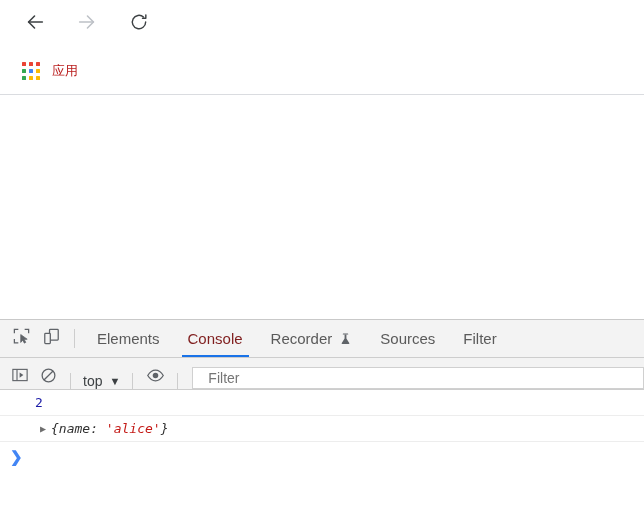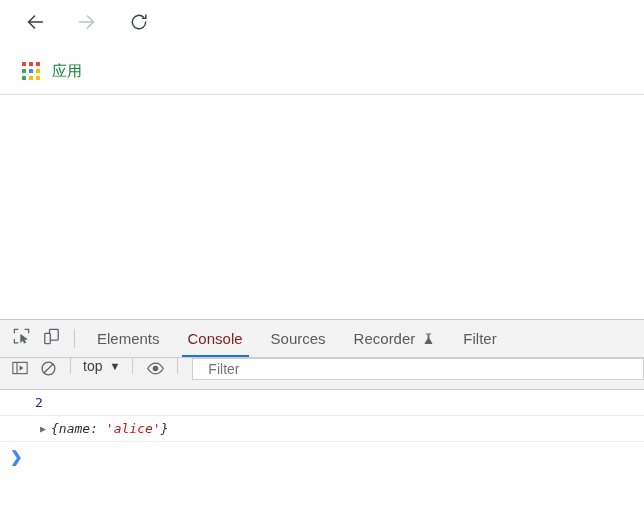--- a/index.html
+++ b/index.html
@@ -97,22 +97,22 @@
     height: 18px;
     display: grid;
     grid-template-columns: repeat(3, 4px);
     grid-template-rows: repeat(3, 4px);
     gap: 3px;
     margin-right: 12px;
     flex: 0 0 auto;
   }
   .apps-grid i { display: block; width: 4px; height: 4px; border-radius: 0.5px; }
   .bookmark-label {
-    font-size: 15px;
-    color: #15803d;
+    font-size: 13px;
+    color: #b91c1c;
     white-space: nowrap;
   }
 
   
   .page-viewport {
     height: 224px;
     background: #ffffff;
   }
 
   
@@ -167,21 +167,21 @@
     left: 8px; right: 8px; bottom: 0;
     height: 2px;
     background: #1a73e8;
   }
   .dt-tab .flask { margin-left: 7px; display: flex; align-items: center; }
 
   
   .console-toolbar {
     height: 32px;
     display: flex;
-    align-items: flex-start;
+    align-items: flex-end;
     background: #f3f3f3;
     border-bottom: 1px solid #cdcdcd;
     box-sizing: border-box;
     padding-left: 6px;
     overflow: hidden;
   }
   .ct-btn {
     width: 28px;
     height: 24px;
     display: flex;
@@ -367,34 +367,34 @@
 
     <div class="dt-tab">
       <span>Elements</span>
     </div>
 
     <div class="dt-tab active">
       <span>Console</span>
     </div>
 
     <div class="dt-tab">
-      <span>Sources</span>
-    </div>
-
-    <div class="dt-tab">
       <span>Recorder</span>
       <span class="flask">
         <svg width="13" height="14" viewBox="0 0 24 24" fill="#5f6368">
           <rect x="7" y="2" width="10" height="1.9" rx="0.6"></rect>
           <path d="M10.3 3.9 h3.4 v7.1 l5.2 8.3 a1.4 1.4 0 0 1 -1.2 2.1 H6.3 a1.4 1.4 0 0 1 -1.2 -2.1 l5.2 -8.3 Z"></path>
         </svg>
       </span>
     </div>
 
     <div class="dt-tab">
+      <span>Sources</span>
+    </div>
+
+    <div class="dt-tab">
       <span>Filter</span>
     </div>
 
   </div>
 
   <div class="console-toolbar">
 
     <div class="ct-btn">
       <span>
         <svg width="18" height="18" viewBox="0 0 24 24" fill="none" stroke="#5f6368" stroke-width="1.5">

